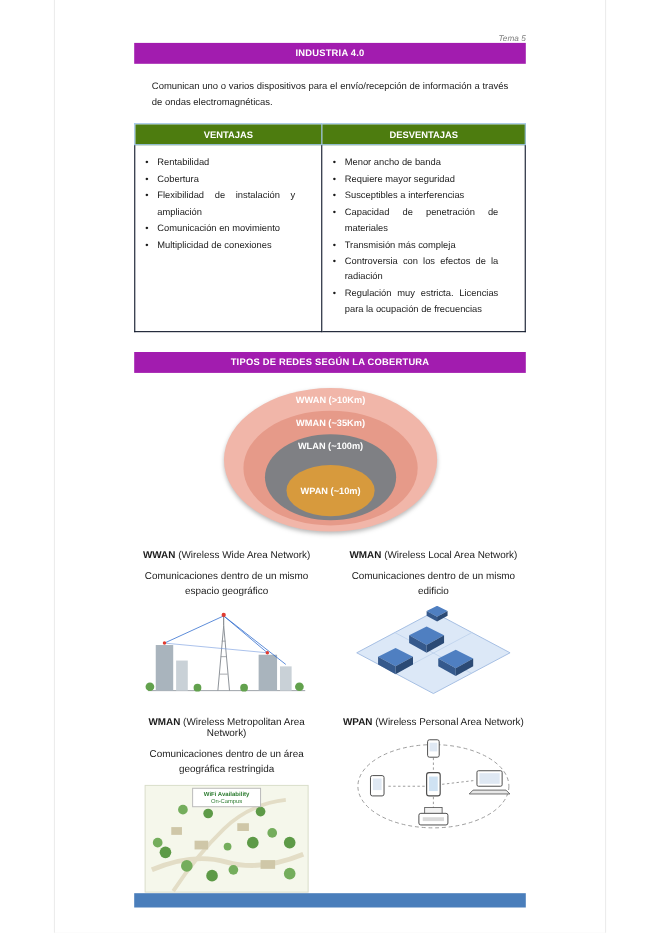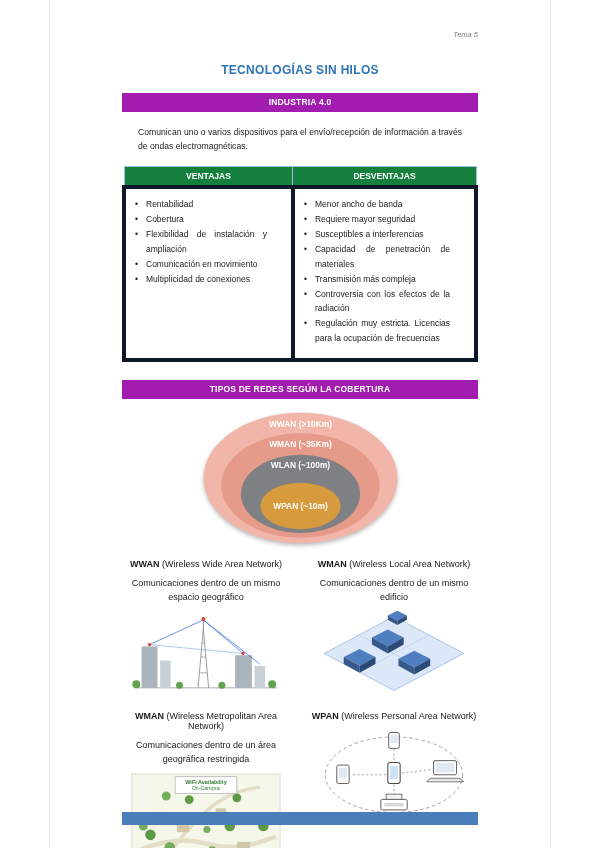--- a/index.html
+++ b/index.html
@@ -17,24 +17,24 @@
   }
   .banner {
     background:#a21caf; color:#fff; font-weight:bold; font-size:8.5px;
     text-align:center; padding:4px 0 5px; letter-spacing:.2px;
   }
   .para {
     font-size:8.6px; line-height:1.65; text-align:justify; margin:13px 16px 13px;
   }
   .vd-table { width:100%; border-collapse:collapse; margin:2px 0 18px; }
   .vd-table th {
-    background:#15803d; color:#fff; font-size:8.5px; font-weight:bold;
+    background:#4d7c0f; color:#fff; font-size:8.5px; font-weight:bold;
     padding:4px 2px; border:1px solid #9cc3e5;
   }
-  .vd-table td { vertical-align:top; border:4px solid #0f172a; padding:8px 20px 12px 4px; }
+  .vd-table td { vertical-align:top; border:1px solid #0f172a; padding:8px 20px 12px 4px; }
   .vd-table td.col-left { width:48%; }
   ul.bullets { list-style:none; }
   ul.bullets li {
     font-size:8.5px; line-height:1.75; padding-left:16px; padding-right:4px;
     position:relative; text-align:justify;
   }
   ul.bullets li::before { content:"\2022"; position:absolute; left:5px; top:0; }
   .rings-wrap { display:flex; justify-content:center; margin:10px 0 10px; }
   .rings-wrap svg { filter:drop-shadow(0 2px 2px rgba(0,0,0,.28)); }
   .rings-wrap text {
@@ -55,21 +55,20 @@
     background:#4a7ebb;
   }
 </style>
 </head>
 <body>
 
 <div class="page">
 
   <div class="tema">Tema 5</div>
 
-  <h1 class="title">TECNOLOGÍAS SIN HILOS</h1>
 
   <div class="banner">INDUSTRIA 4.0</div>
 
   <p class="para">Comunican uno o varios dispositivos para el envío/recepción de información a través de ondas electromagnéticas.</p>
 
   <table class="vd-table">
     <thead>
       <tr>
         <th class="col-left">VENTAJAS</th>
         <th>DESVENTAJAS</th>

